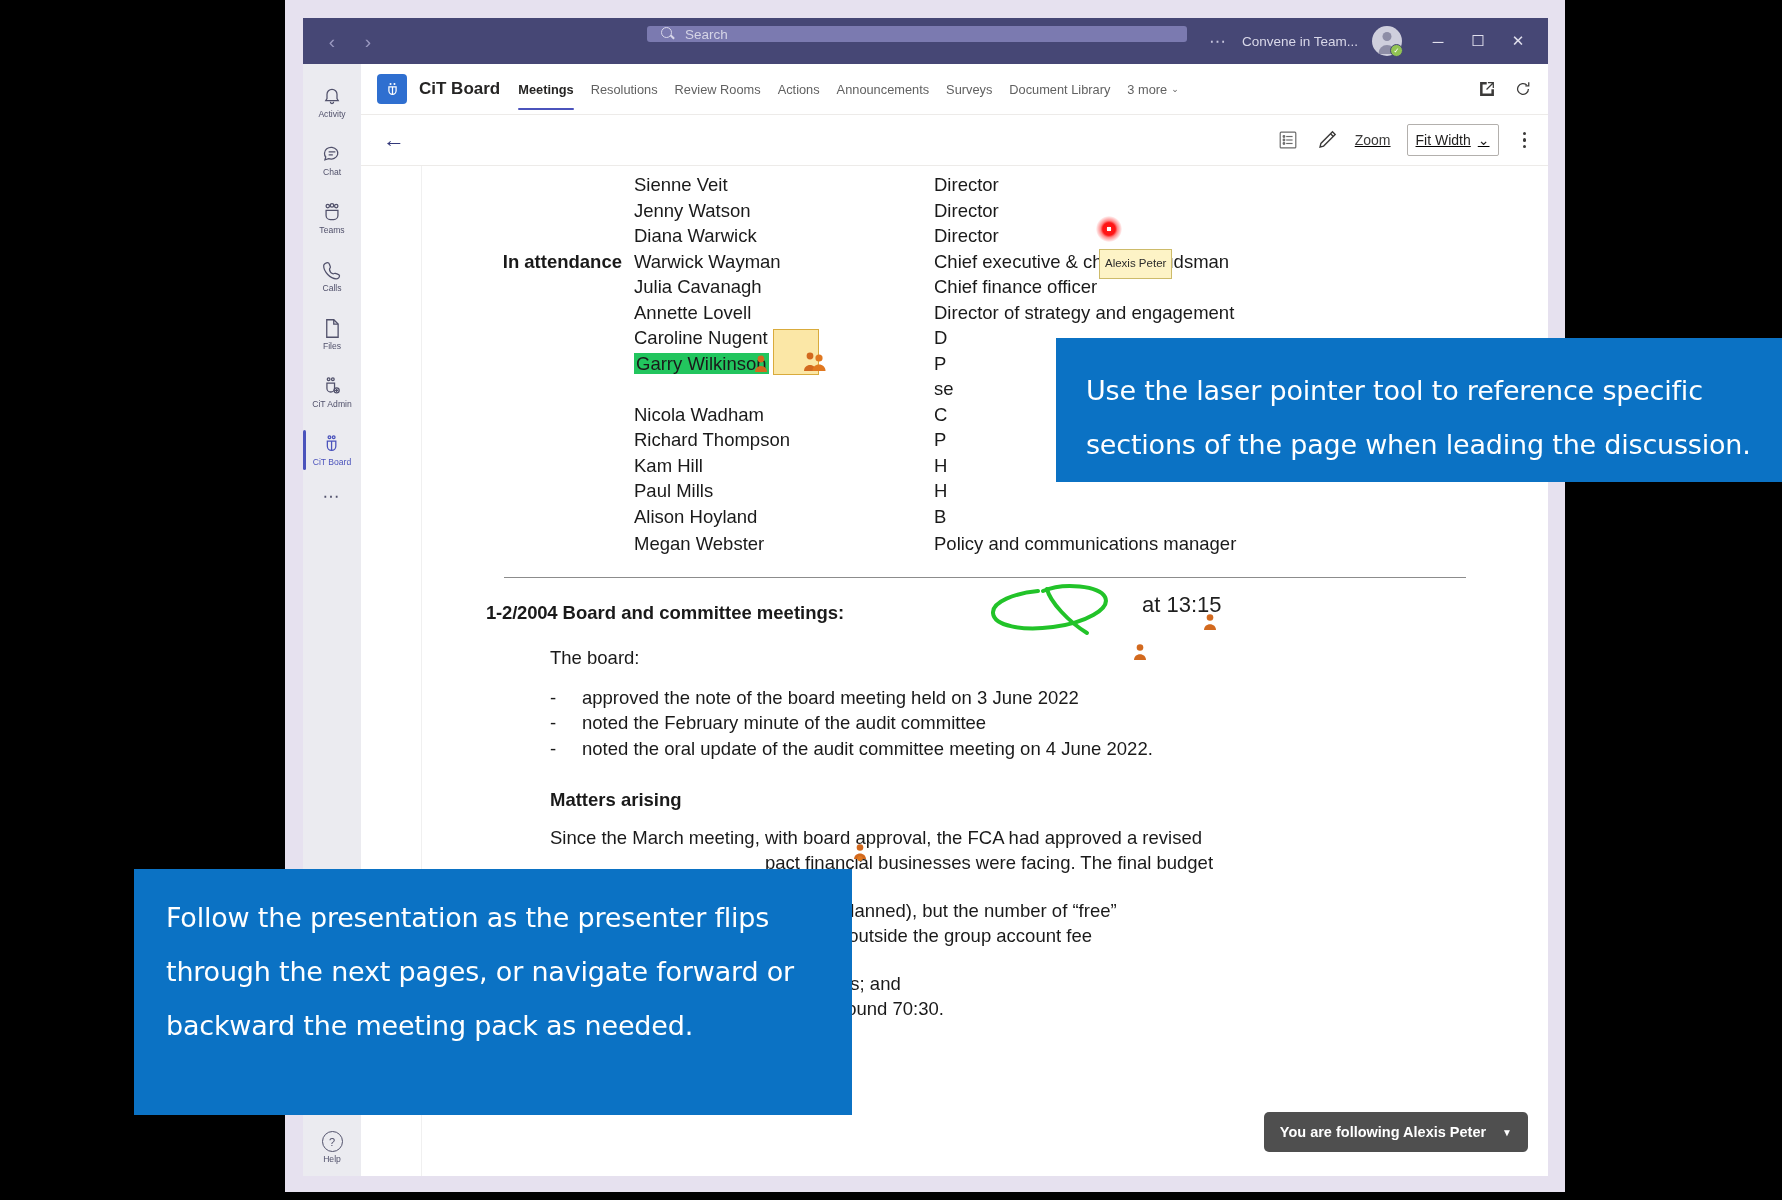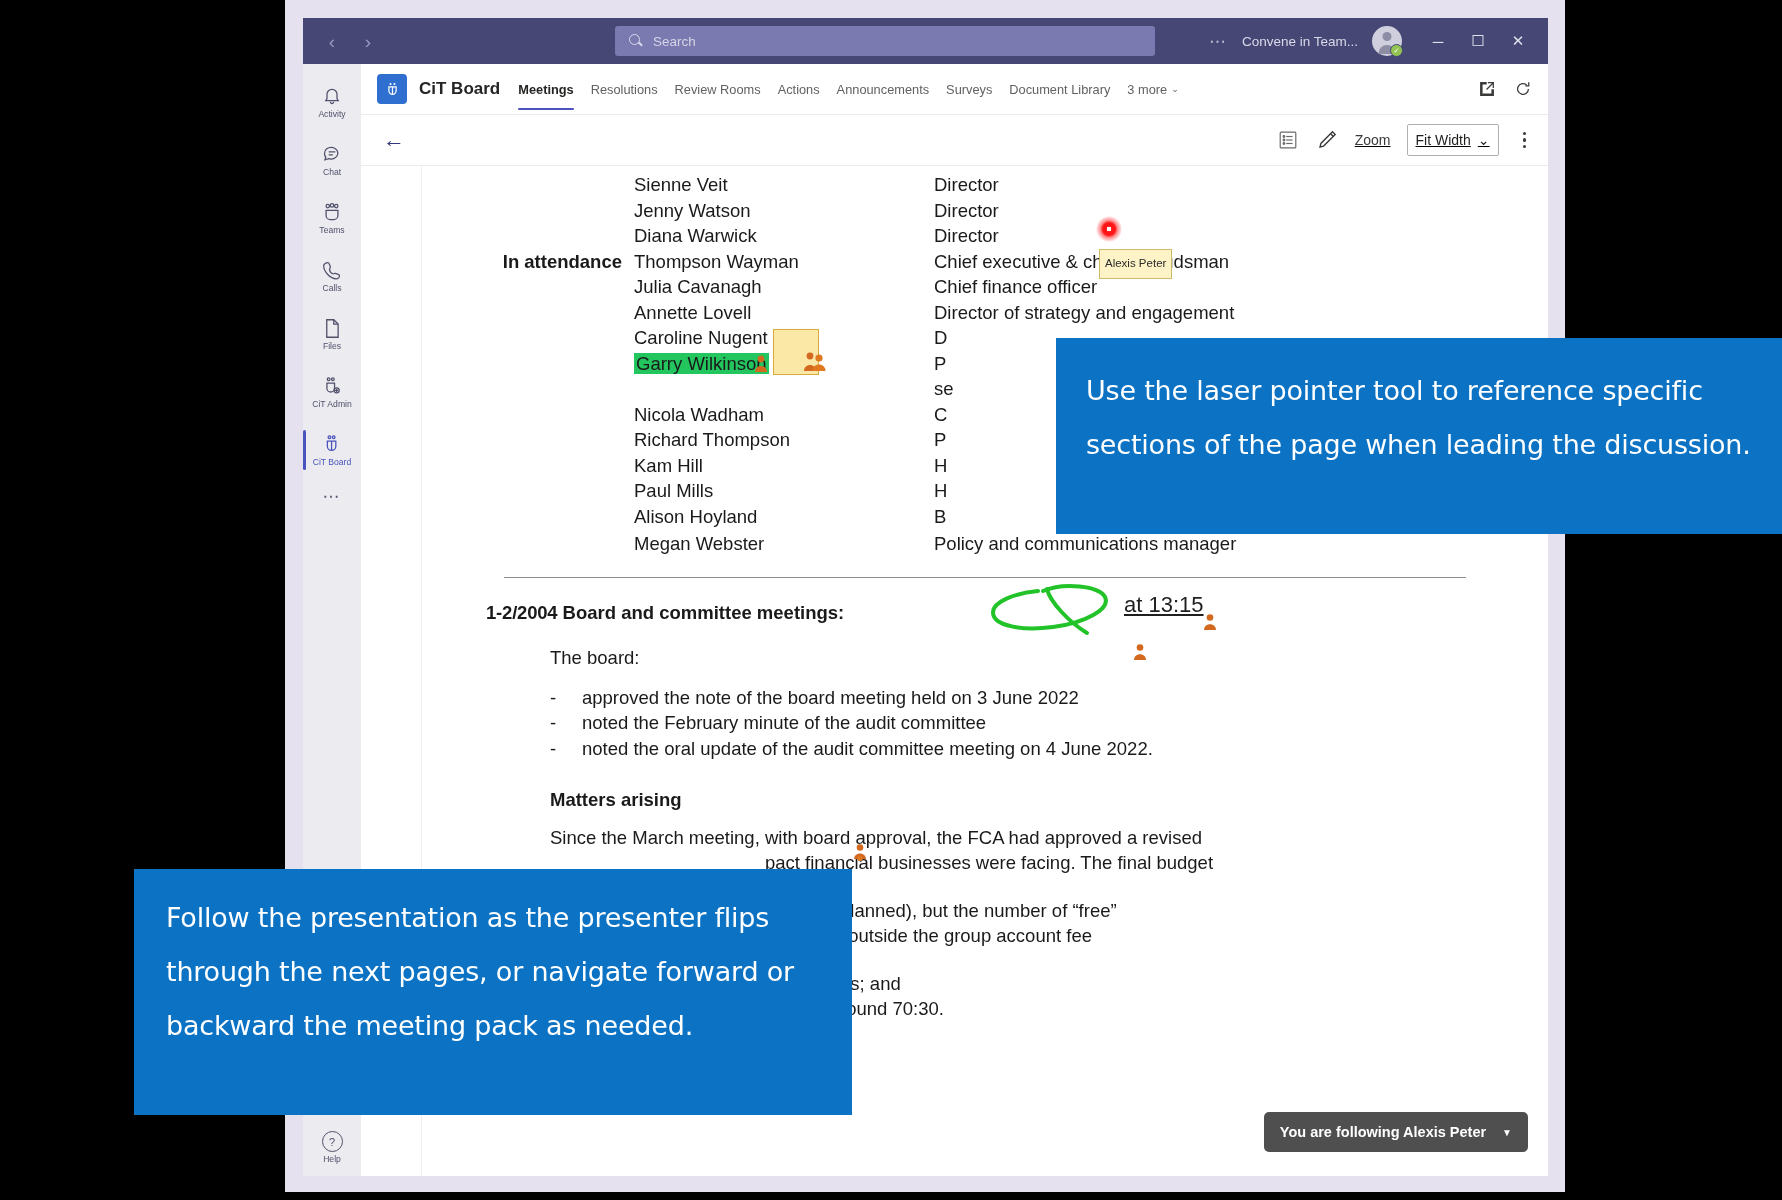--- a/index.html
+++ b/index.html
@@ -11,21 +11,21 @@
   .app-frame{position:absolute;left:285px;top:0px;width:1280px;height:1192px;background:#e6e1ef;}
 
   
   .teams-window{position:absolute;left:303px;top:18px;width:1245px;height:1158px;background:#fff;
      display:flex;flex-direction:column;overflow:hidden;}
 
   
   .titlebar{height:46px;background:#464775;display:flex;align-items:center;flex:0 0 auto;position:relative;}
   .nav-arrows{display:flex;gap:14px;margin-left:18px;}
   .nav-arrow{color:#9a99c0;font-size:19px;line-height:1;width:22px;text-align:center;cursor:pointer;}
-  .searchbox{position:absolute;left:312px;top:8px;width:540px;height:30px;background:#7b7ab0;border-radius:3px;
+  .searchbox{position:absolute;left:344px;top:8px;width:540px;height:16px;background:#7b7ab0;border-radius:3px;
      display:flex;align-items:center;padding-left:14px;box-sizing:border-box;}
   .search-ic{width:15px;height:15px;position:relative;margin-right:9px;flex:0 0 auto;}
   .search-ic::before{content:"";position:absolute;left:0;top:0;width:9px;height:9px;border:1.6px solid #d8d7ea;border-radius:50%;}
   .search-ic::after{content:"";position:absolute;left:8.5px;top:9px;width:5px;height:1.6px;background:#d8d7ea;transform:rotate(45deg);}
   .search-ph{color:#d5d4e6;font-size:13.5px;}
   .tb-right{position:absolute;right:10px;top:0;height:46px;display:flex;align-items:center;gap:0px;}
   .tb-dots{color:#c6c5dd;font-size:17px;letter-spacing:2px;padding:0 14px;cursor:pointer;}
   .tb-appname{color:#d9d8e9;font-size:13.5px;padding-right:14px;white-space:nowrap;}
   .avatar{width:30px;height:30px;border-radius:50%;background:#cfcfdd;position:relative;margin-right:16px;flex:0 0 auto;}
   .avatar .head{position:absolute;left:50%;top:6px;transform:translateX(-50%);width:9px;height:9px;border-radius:50%;background:#8d8da6;}
@@ -109,21 +109,21 @@
   .ink-text{position:absolute;color:#1f1f1f;font-size:22px;font-weight:500;}
 
   
   .follow-pill{position:absolute;right:20px;bottom:24px;background:#4f4f4f;color:#fff;border-radius:5px;
      height:40px;display:flex;align-items:center;padding:0 16px;gap:16px;font-size:14.5px;font-weight:bold;cursor:pointer;}
   .follow-pill .cv{font-size:10px;}
 
   
   .callout{position:absolute;background:#0b72c4;color:#fff;font-family:"DejaVu Sans",sans-serif;
      font-size:27px;line-height:54px;letter-spacing:-0.2px;}
-  #callout-right{left:1056px;top:338px;width:726px;height:196px;padding:26px 30px 0 30px;box-sizing:border-box;}
+  #callout-right{left:1056px;top:338px;width:726px;height:144px;padding:26px 30px 0 30px;box-sizing:border-box;}
   #callout-left{left:134px;top:869px;width:718px;height:246px;padding:22px 30px 0 32px;box-sizing:border-box;}
 </style>
 </head>
 <body>
 
 <div id="root">
   <div class="app-frame"></div>
 
   <div class="teams-window">
 
@@ -342,21 +342,21 @@
                 <span class="att-role">Director</span>
               </div>
               <div class="attrow">
                 <span class="att-label"></span>
                 <span class="att-name">Diana Warwick</span>
                 <span class="att-role">Director</span>
               </div>
 
               <div class="attrow">
                 <span class="att-label">In attendance</span>
-                <span class="att-name">Thompson Wayman</span>
+                <span class="att-name">Warwick Wayman</span>
                 <span class="att-role">Chief executive &amp; chief ombudsman</span>
               </div>
               <div class="attrow">
                 <span class="att-label"></span>
                 <span class="att-name">Julia Cavanagh</span>
                 <span class="att-role">Chief finance officer</span>
               </div>
               <div class="attrow">
                 <span class="att-label"></span>
                 <span class="att-name">Annette Lovell</span>
@@ -482,21 +482,21 @@
                     <circle cx="8" cy="5.5" r="3.3" fill="#d2691e"></circle>
                     <path d="M2 17c0-3.2 2.7-5.6 6-5.6s6 2.4 6 5.6z" fill="#d2691e"></path>
                 <circle cx="8" cy="16.5" r="2.6" fill="#e07820"></circle>
                   </svg>
               </span>
 
               <svg class="ink-green" style="left:500px;top:408px;width:130px;height:80px;" viewBox="0 0 130 80" fill="none" stroke="#22c329" stroke-width="4" stroke-linecap="round">
                 <path d="M57 11c21-9 56-5 62 6 6 12-20 26-52 30C36 51 8 46 7 33 6 22 29 13 52 11"></path>
                 <path d="M61 9c3 13 22 33 40 44"></path>
               </svg>
-              <span class="ink-text" style="left:638px;top:420px;text-decoration:underline;">at 13:15</span>
+              <span class="ink-text" style="left:656px;top:420px;">at 13:15</span>
 
               <span class="laser" style="left:610px;top:44px;"></span>
               <span class="laser-tip" style="left:613px;top:77px;">Alexis Peter</span>
             </div>
           </div>
 
           <div class="follow-pill">
             <span>You are following Alexis Peter</span>
             <span class="cv">▼</span>
           </div>

